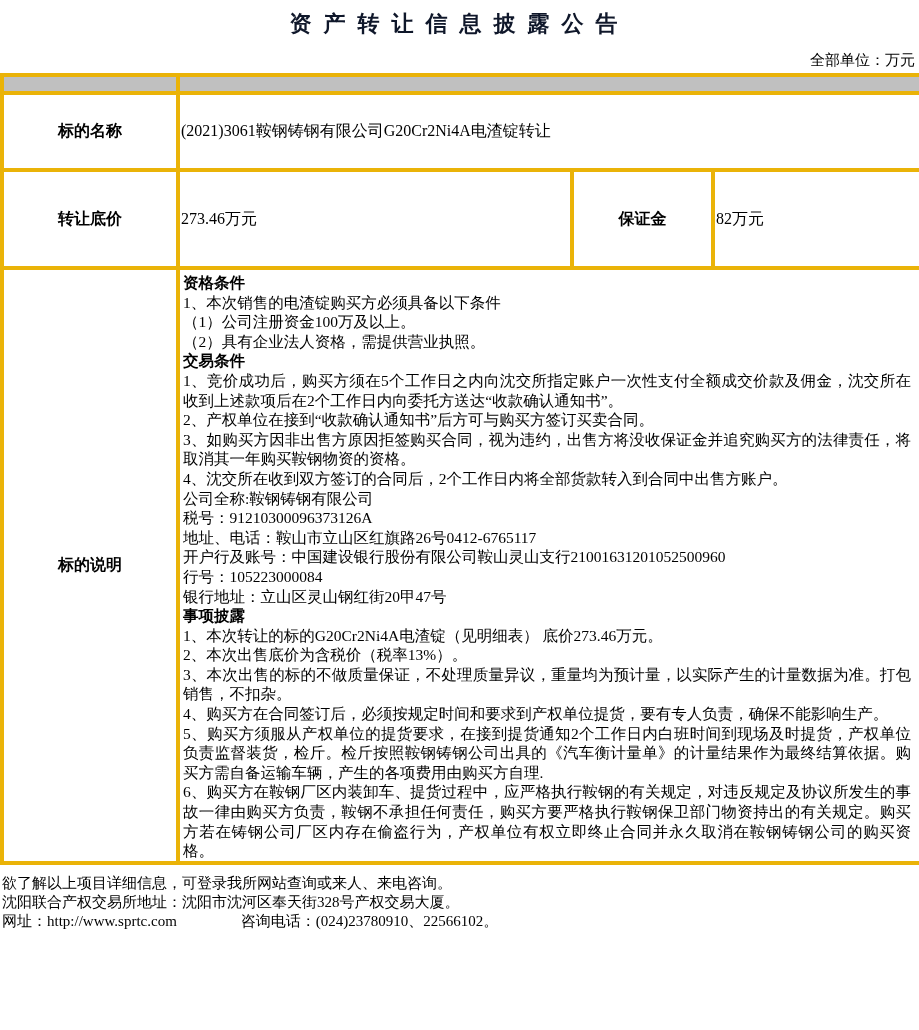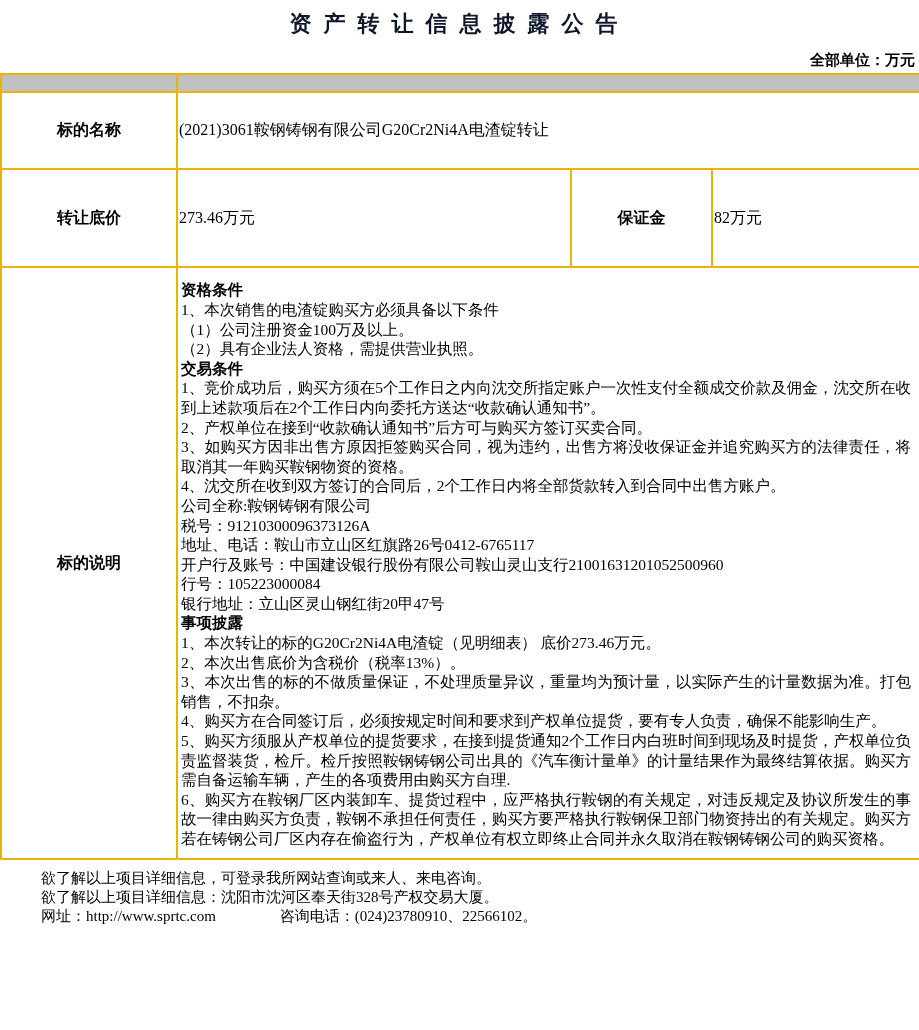--- a/index.html
+++ b/index.html
@@ -14,34 +14,34 @@
     font-size:22px;
     font-weight:bold;
     letter-spacing:12px;
     padding-top:9px;
     height:47px;
     box-sizing:border-box;
     color:#0f172a;
   }
   .unit-note{
     text-align:right;
-    font-weight:bold;
+    font-weight:normal;
     font-size:15px;
     padding:0 4px 3px 0;
     height:26px;
     box-sizing:border-box;
     display:flex;align-items:flex-end;justify-content:flex-end;
   }
   table.main{
     border-collapse:collapse;
     table-layout:fixed;
     width:919px;
   }
   table.main td{
-    border:2px solid #eab308;
+    border:4px solid #eab308;
     box-sizing:border-box;
     font-size:16px;
     vertical-align:middle;
     overflow:hidden;
   }
   tr.hdr-row td{
     background:#c0c0c0;
     height:18px;
     padding:0;
   }
@@ -63,21 +63,21 @@
     font-size:15.5px;
     line-height:19.6px;
     text-align:justify;
   }
   .desc-line.bold{font-weight:bold;}
   .footer{
     padding:9px 0 0 2px;
     font-size:15px;
     line-height:19px;
   }
-  .footer-line{white-space:pre-wrap;margin-left:39px;}
+  .footer-line{white-space:pre-wrap;}
   .site-gap{display:inline-block;width:64px;}
 </style>
 </head>
 <body>
 
 <div class="page-title">资产转让信息披露公告</div>
 
 <div class="unit-note">全部单位：万元</div>
 
 <table class="main">
@@ -132,15 +132,15 @@
       <div class="desc-line">5、购买方须服从产权单位的提货要求，在接到提货通知2个工作日内白班时间到现场及时提货，产权单位负责监督装货，检斤。检斤按照鞍钢铸钢公司出具的《汽车衡计量单》的计量结果作为最终结算依据。购买方需自备运输车辆，产生的各项费用由购买方自理.</div>
       <div class="desc-line">6、购买方在鞍钢厂区内装卸车、提货过程中，应严格执行鞍钢的有关规定，对违反规定及协议所发生的事故一律由购买方负责，鞍钢不承担任何责任，购买方要严格执行鞍钢保卫部门物资持出的有关规定。购买方若在铸钢公司厂区内存在偷盗行为，产权单位有权立即终止合同并永久取消在鞍钢铸钢公司的购买资格。</div>
     </td>
   </tr>
 
 </tbody>
   </table>
 
 <div class="footer">
   <div class="footer-line">欲了解以上项目详细信息，可登录我所网站查询或来人、来电咨询。</div>
-  <div class="footer-line">欲了解以上项目详细信息：沈阳市沈河区奉天街328号产权交易大厦。</div>
+  <div class="footer-line">沈阳联合产权交易所地址：沈阳市沈河区奉天街328号产权交易大厦。</div>
   <div class="footer-line"><span>网址：</span><span>http://www.sprtc.com</span><span class="site-gap"></span><span>咨询电话：</span><span>(024)23780910、22566102。</span></div>
 </div>
 
 </body></html>

